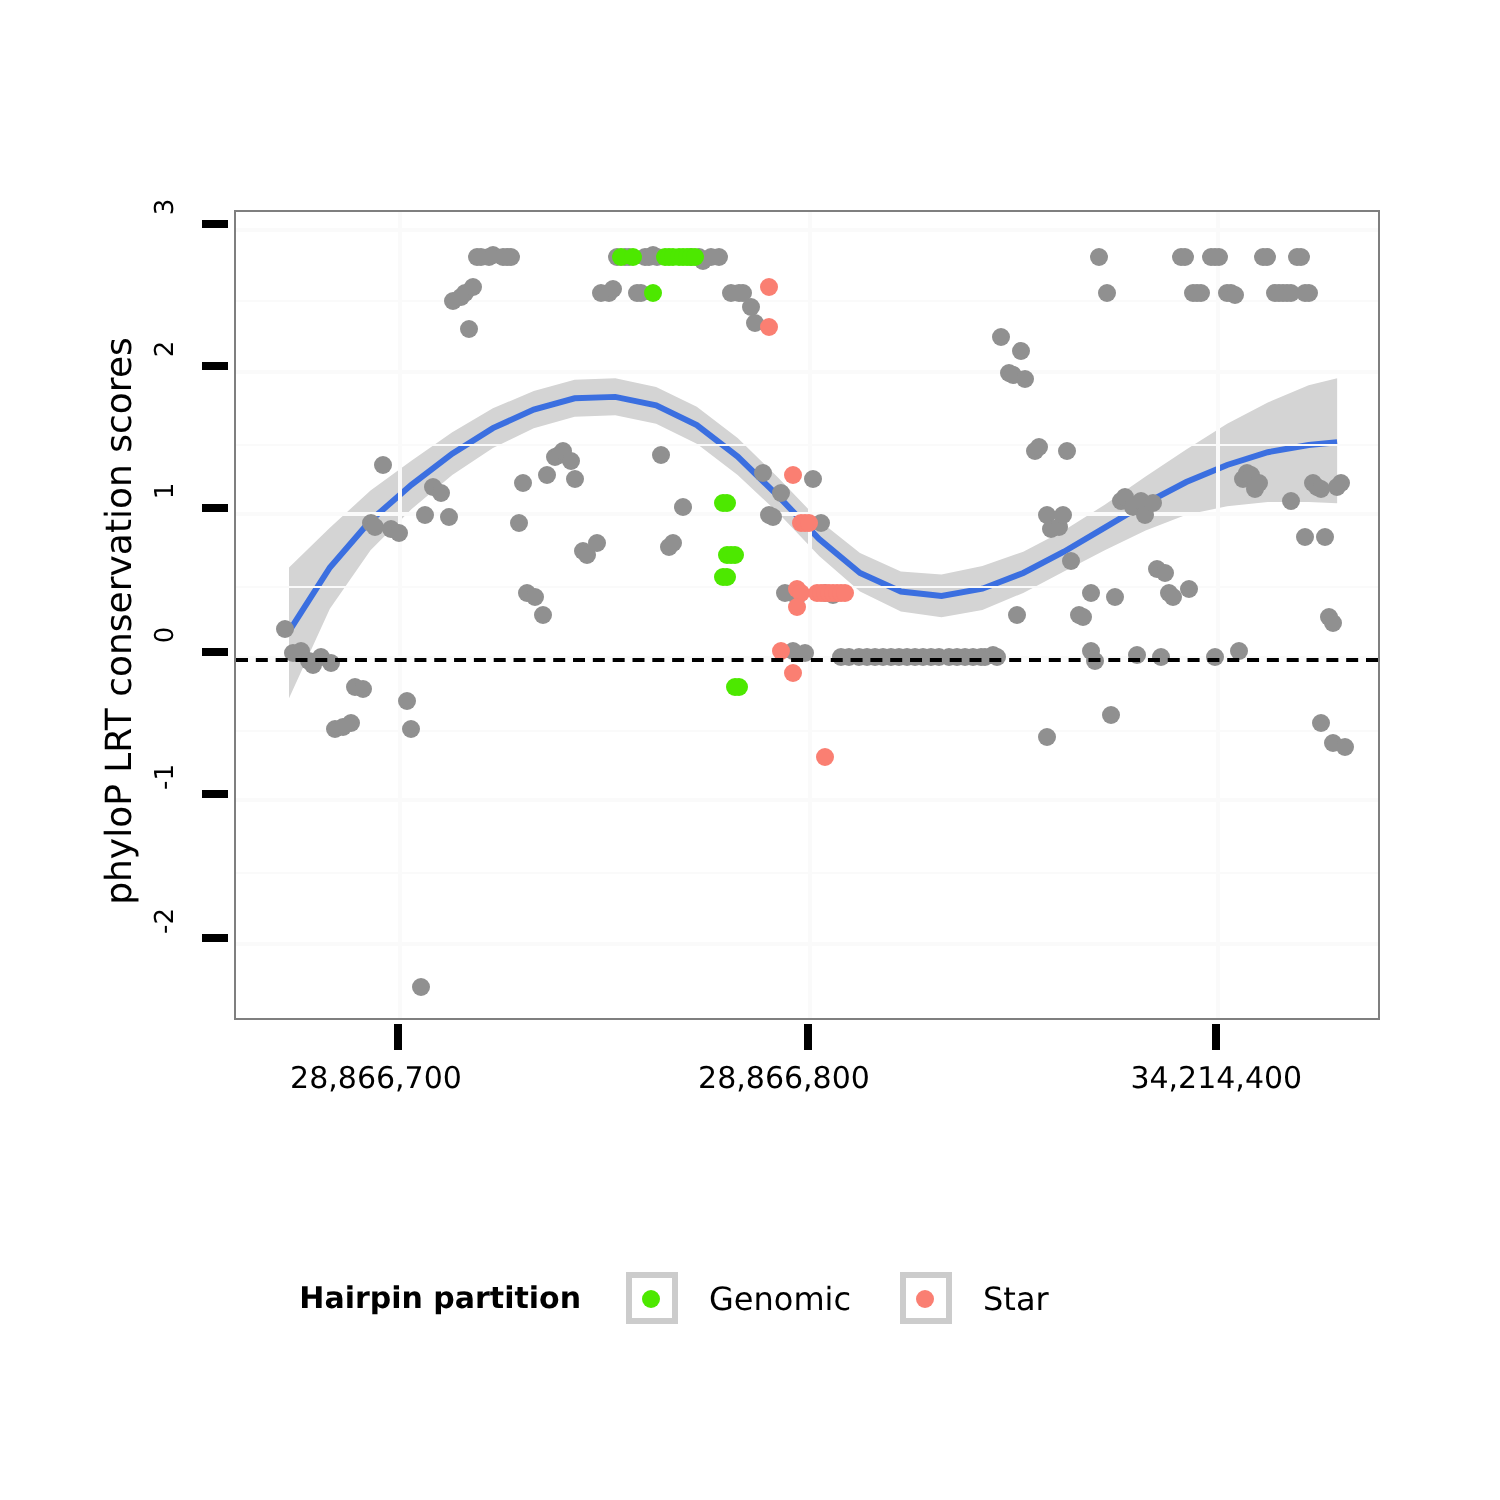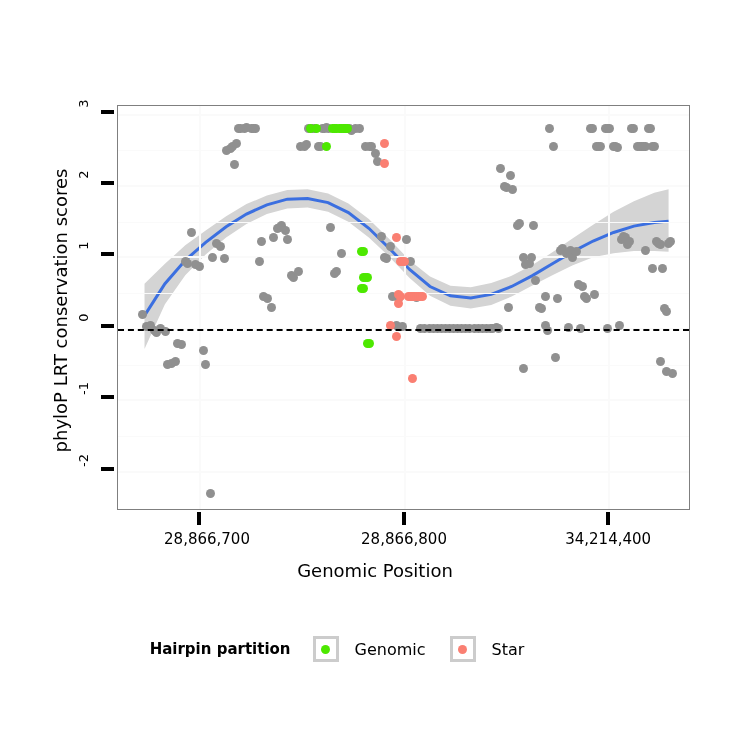--- a/index.html
+++ b/index.html
@@ -368,28 +368,27 @@
       <div class="ytick" style="position: absolute; left: 101px; top: 254.429px;"></div>
       <div class="yticklab" style="position: absolute; left: 70px; top: 247.429px;">1</div>
       <div class="ytick" style="position: absolute; left: 101px; top: 183px;"></div>
       <div class="yticklab" style="position: absolute; left: 70px; top: 176px;">2</div>
       <div class="ytick" style="position: absolute; left: 101px; top: 111.571px;"></div>
       <div class="yticklab" style="position: absolute; left: 70px; top: 104.571px;">3</div>
     </div>
 
   <div class="xaxis" id="xaxis">
       <div class="xtick" style="left: 81.8571px;"></div>
-      <div class="xticklab" style="left: 90px;">28,866,700</div>
+      <div class="xticklab" style="left: 71px;">28,866,700</div>
       <div class="xtick" style="left: 286.5px;"></div>
-      <div class="xticklab" style="left: 287px;">28,866,800</div>
+      <div class="xticklab" style="left: 275px;">28,866,800</div>
       <div class="xtick" style="left: 491.143px;"></div>
       <div class="xticklab" style="left: 491.143px;">34,214,400</div>
     </div>
 
-  <div class="xlab">Genomic Position</div>
 
   <div class="legend">
     <span class="legend-title">Hairpin partition</span>
     <span class="legend-key">
       <span class="legend-dot" id="lg0" style="background: rgb(77, 232, 0);"></span>
     </span>
     <span class="legend-label">Genomic</span>
     <span class="legend-key">
       <span class="legend-dot" id="lg1" style="background: rgb(250, 127, 114);"></span>
     </span>

